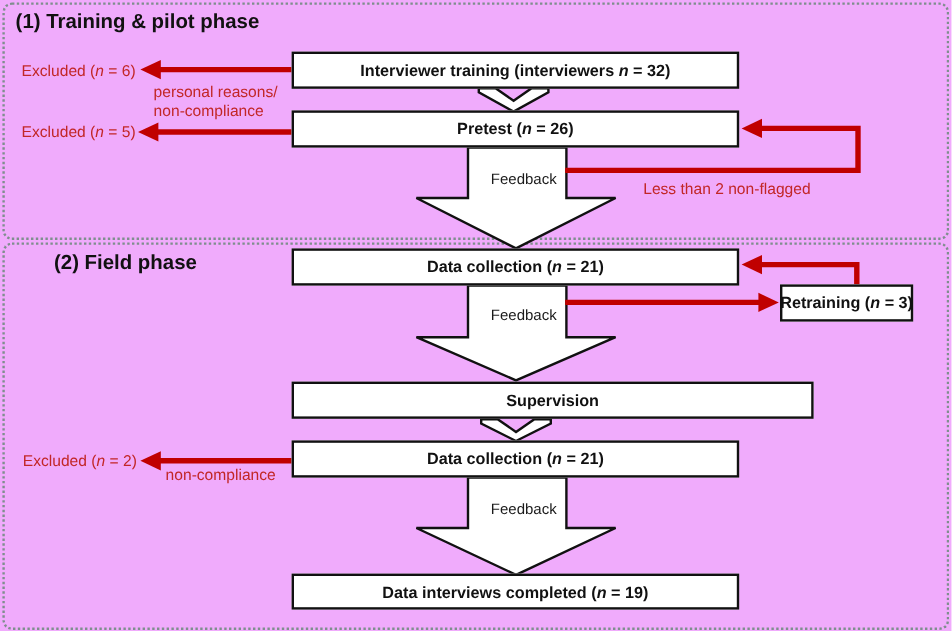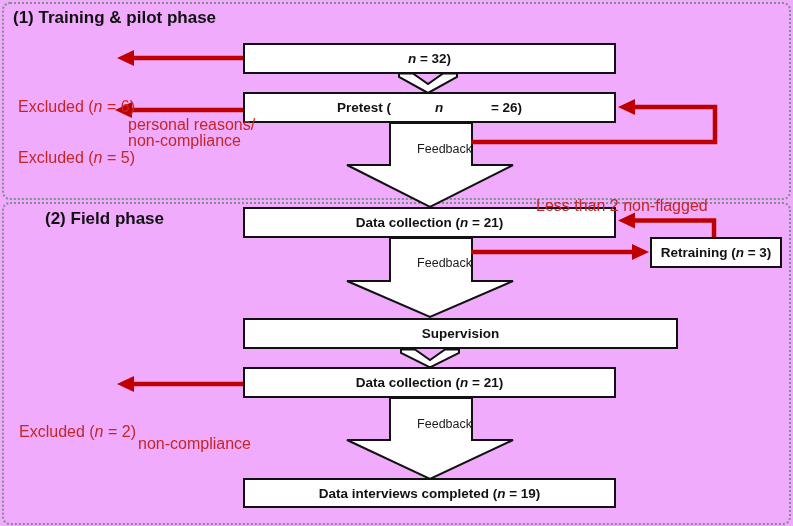--- a/index.html
+++ b/index.html
@@ -22,32 +22,32 @@
   .redhead{fill:#c00000;stroke:none;}
 
   
   .box{
     position:absolute;z-index:2;box-sizing:border-box;background:#fff;border:2px solid #111;
     display:flex;align-items:center;justify-content:center;
     font-size:13.5px;font-weight:bold;white-space:pre;
   }
   .box i{font-style:italic;font-weight:bold;}
   #box-training{left:243px;top:43px;width:373px;height:31px;}
-  #box-pretest{left:243px;top:92px;width:373px;height:31px;gap:44px;}
+  #box-pretest{left:243px;top:92px;width:373px;height:31px;}
   #box-dc1{left:243px;top:207px;width:373px;height:31px;}
-  #box-retraining{left:650px;top:237px;width:132px;height:31px;}
+  #box-retraining{left:650px;top:237px;width:111px;height:31px;}
   #box-supervision{left:243px;top:318px;width:435px;height:31px;}
   #box-dc2{left:243px;top:367px;width:373px;height:31px;}
   #box-completed{left:243px;top:478px;width:373px;height:30px;}
 
   
   .lbl{position:absolute;z-index:2;white-space:pre;}
-  .red{color:#c22727;font-size:16px;line-height:16px;margin-top:48px;}
+  .red{color:#c22727;font-size:13px;line-height:16px;}
   .red i{font-style:italic;}
-  .feedback{font-size:12.5px;color:#1a1a1a;width:82px;text-align:right;}
+  .feedback{font-size:12.5px;color:#1a1a1a;width:82px;text-align:left;padding-left:19px;}
   #lbl-excluded6{left:18px;top:51px;}
   #lbl-reason1{left:128px;top:69px;}
   #lbl-excluded5{left:18px;top:102px;}
   #lbl-feedback1{left:390px;top:142px;}
   #lbl-loopnote{left:536px;top:150px;}
   #lbl-feedback2{left:390px;top:256px;}
   #lbl-flagnote{left:535px;top:260px;}
   #lbl-excluded2{left:19px;top:376px;}
   #lbl-reason2{left:138px;top:388px;}
   #lbl-feedback3{left:390px;top:417px;}
@@ -87,21 +87,21 @@
     <path class="redline" d="M471,252 H635"></path>
     <path class="redhead" d="M649,252 L632,244 L632,260 Z"></path>
 
     <path class="redline" d="M714,237 V220.5 H633"></path>
     <path class="redhead" d="M618,220.5 L635,212.5 L635,228.5 Z"></path>
 
     <path class="redline" d="M243,384 H131"></path>
     <path class="redhead" d="M117,384 L134,376 L134,392 Z"></path>
   </svg>
 
-  <div class="box" id="box-training"><i>n</i><span> = 32)</span></div>
+  <div class="box" id="box-training"><span>Interviewer training (interviewers </span><i>n</i><span> = 32)</span></div>
 
   <div class="box" id="box-pretest"><span>Pretest (</span><i>n</i><span> = 26)</span></div>
 
   <div class="box" id="box-dc1"><span>Data collection (</span><i>n</i><span> = 21)</span></div>
 
   <div class="box" id="box-retraining"><span>Retraining (</span><i>n</i><span> = 3)</span></div>
 
   <div class="box" id="box-supervision"><span>Supervision</span><i></i><span></span></div>
 
   <div class="box" id="box-dc2"><span>Data collection (</span><i>n</i><span> = 21)</span></div>

